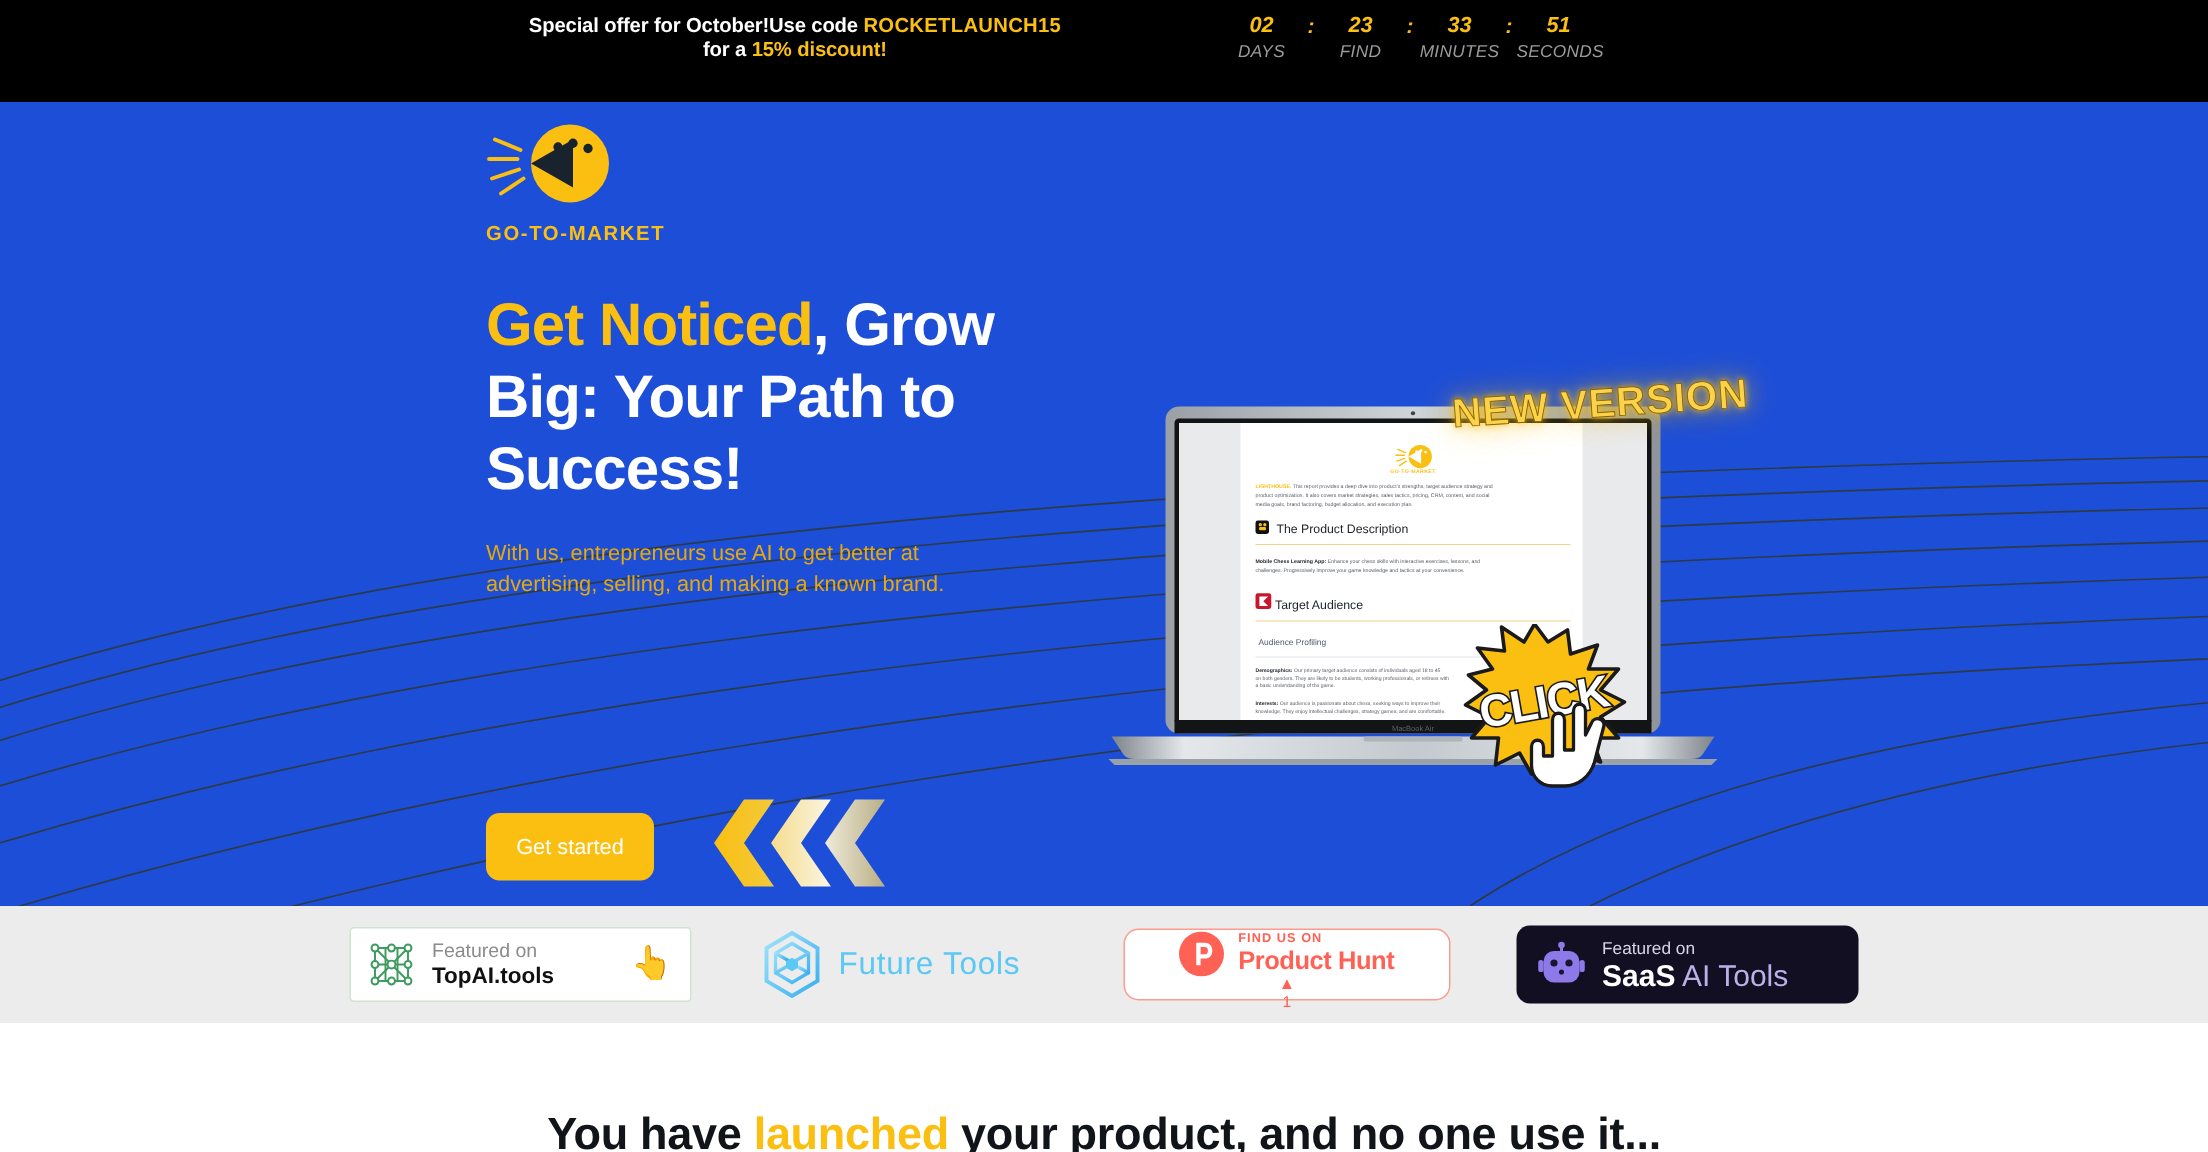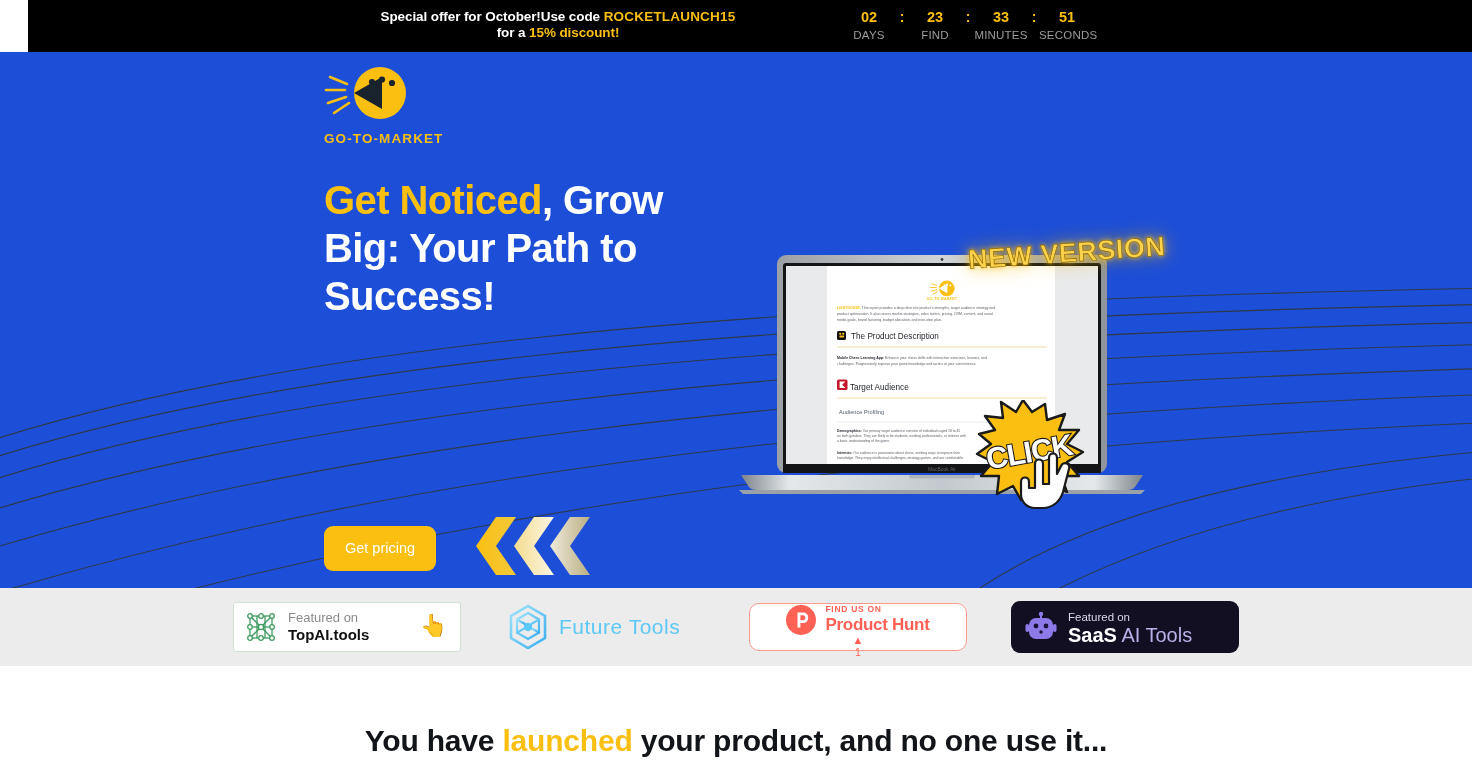--- a/index.html
+++ b/index.html
@@ -5,34 +5,34 @@
   * { margin:0; padding:0; box-sizing:border-box; }
   html,body { width:1472px; height:768px; overflow:hidden; }
   body {
     font-family:"Liberation Sans", sans-serif;
     background:#ffffff;
     -webkit-font-smoothing:antialiased;
   }
 
   
   .promo-bar {
-    position:relative; height:52px; background:#000;
-    display:flex; align-items:center; justify-content:center;margin-left:28px;
+    position:relative; height:68px; background:#000;
+    display:flex; align-items:center; justify-content:center;
   }
   .promo-text {
     text-align:center; color:#ffffff;
     font-size:13.5px; font-weight:700; line-height:16px;
     letter-spacing:-0.1px;
     position:absolute; left:330px; width:400px; top:9px;
   }
   .promo-code { color:#FBBF12; letter-spacing:0.2px; }
   .promo-disc { color:#FBBF12; }
 
   .countdown { position:absolute; left:800px; top:7px; width:280px;
-    display:flex; align-items:flex-start; justify-content:center; }
+    display:flex; align-items:flex-start; justify-content:center;font-style:italic; }
   .cd-unit { width:56px; text-align:center; }
   .cd-num { color:#FBBF12; font-size:14.5px; font-weight:700; line-height:20px; }
   .cd-lbl { color:#9b9b9b; font-size:11.5px; line-height:16px; letter-spacing:0.2px; }
   .cd-sep { color:#FBBF12; font-size:14px; font-weight:700; line-height:20px; width:10px; text-align:center; }
 
   
   .hero {
     position:relative; height:536px; background:#1d4ed8; overflow:hidden;
   }
   .hero-waves { position:absolute; inset:0; pointer-events:none; }
@@ -197,23 +197,24 @@
           <line x1="10" y1="48" x2="25" y2="38"></line>
         </g>
       </svg>
       <div class="logo-word">GO-TO-MARKET</div>
     </div>
 
     <h1 class="headline">
       <span class="accent">Get Noticed</span><span>, Grow Big: Your Path to Success!</span>
     </h1>
 
+    <p class="subtext">With us, entrepreneurs use AI to get better at advertising, selling, and making a known brand.</p>
 
     <div class="cta-row">
-      <button class="cta-btn">Get pricing</button>
+      <button class="cta-btn">Get started</button>
       <span class="chev-wrap">
         <svg width="118" height="62" viewBox="0 0 118 62">
           <defs>
             <linearGradient id="cg1" x1="0" y1="0" x2="1" y2="0">
               <stop offset="0" stop-color="#FBBF12"></stop>
                 <stop offset="1" stop-color="#F2C93B"></stop>
             </linearGradient>
             <linearGradient id="cg2" x1="0" y1="0" x2="1" y2="0">
               <stop offset="0" stop-color="#F5DC8E"></stop>
                 <stop offset="1" stop-color="#FBF6E4"></stop>

